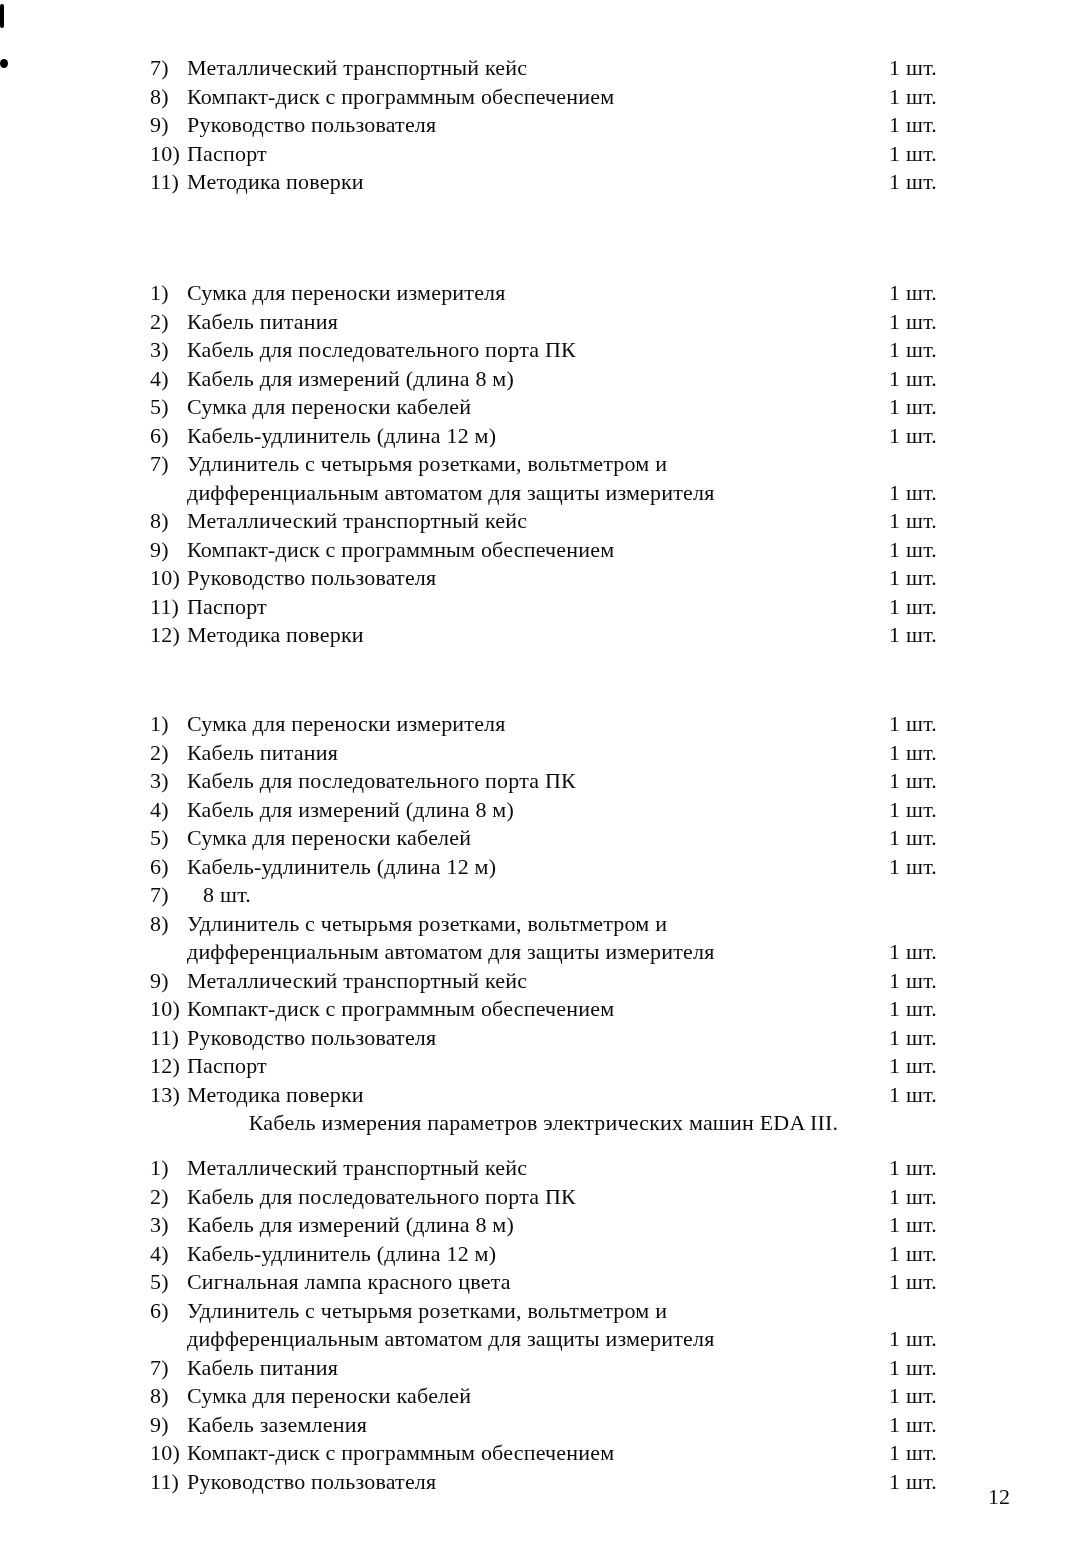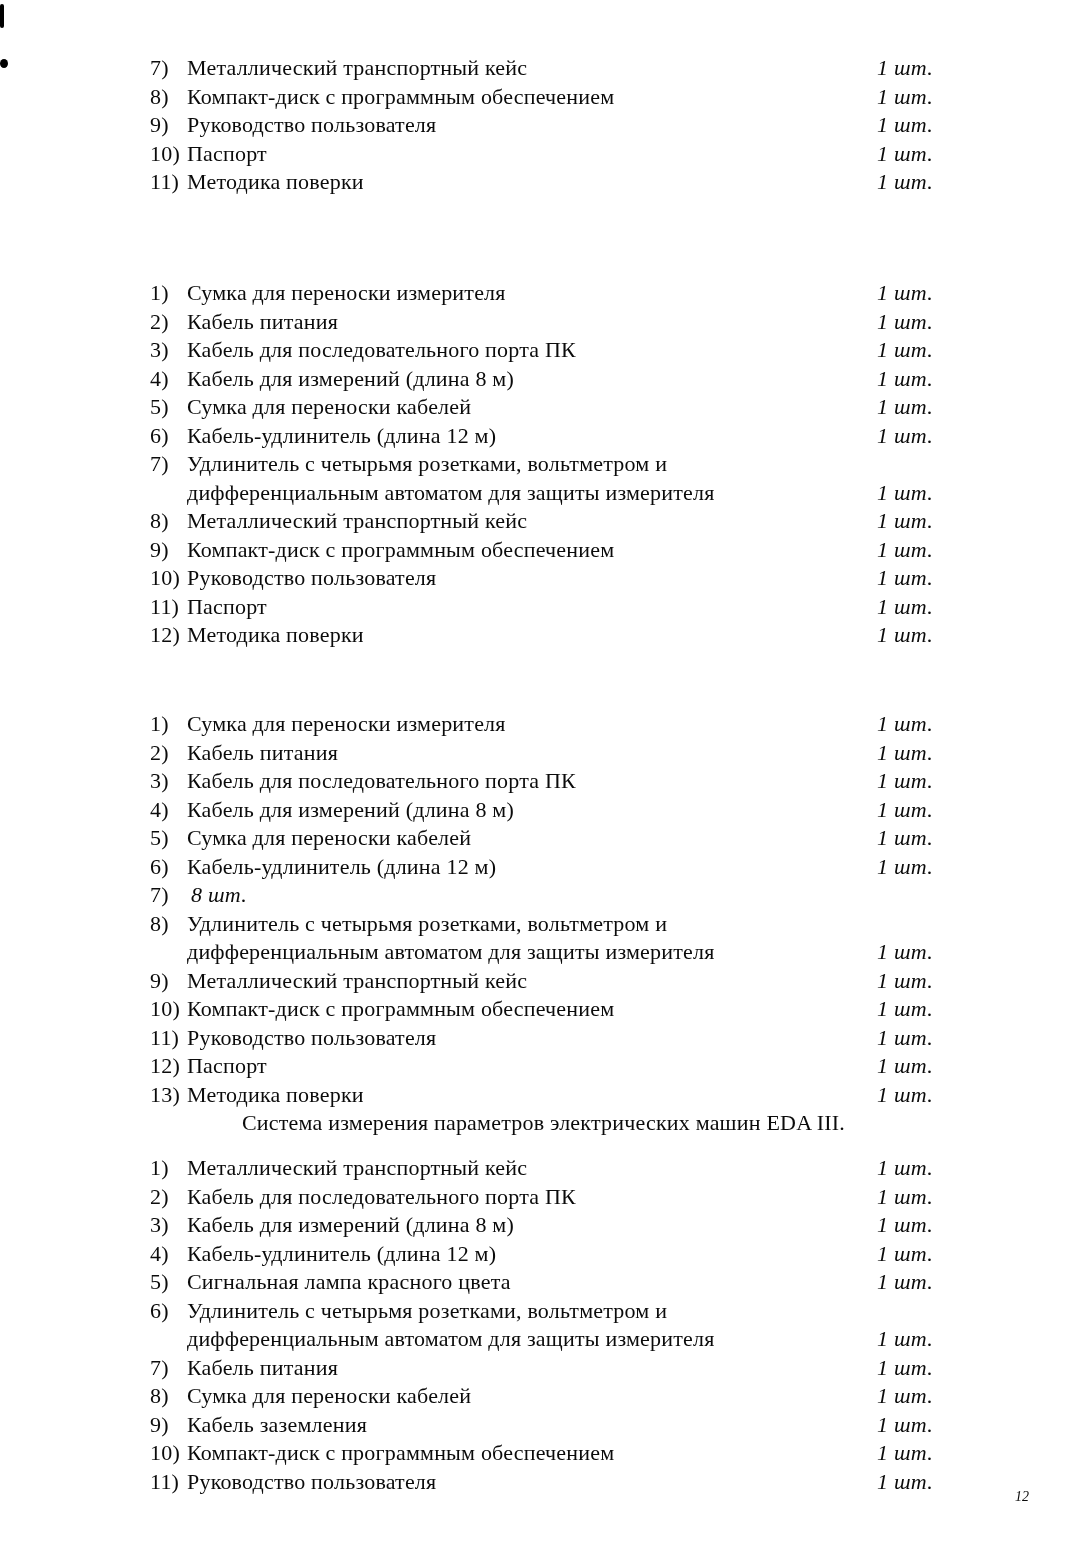--- a/index.html
+++ b/index.html
@@ -32,42 +32,41 @@
   .block-2 { top: 710px; }
   .block-3 { top: 1154px; }
   .item-row {
     display: flex;
     line-height: 28.5px;
     letter-spacing: 0.2px;
     white-space: nowrap;
   }
   .item-num  { flex: none; width: 37px; }
   .item-text { flex: 1; overflow: visible; font-family: Liberation Serif, serif; }
-  .item-qty  { flex: none; width: 64px; text-align: center; font-style: italic; }
+  .item-qty  { flex: none; width: 64px; text-align: right; }
   .heading {
     position: absolute;
     left: 150px;
     width: 787px;
     margin: 0;
     text-align: center;
     font-size: 22px;
     font-weight: normal;
     line-height: 28.5px;
     letter-spacing: 0.2px;
   }
   .heading-1 { top: 224px; }
   .heading-2 { top: 657px; }
   .heading-3 { top: 1109px; }
   .page-number {
     position: absolute;
     top: 1483px;
-    left: 1015px;
-    font-size: 14px;
+    left: 988px;
+    font-size: 22px;
     line-height: 28px;
-    font-style: italic;
   }
 </style>
 </head>
 <body>
 
 <div class="page">
 
   <div class="artifact-1"></div>
   <div class="artifact-2"></div>
 
@@ -240,21 +239,21 @@
           <span class="item-qty">1 шт.</span>
         </div>
         <div class="item-row">
           <span class="item-num">13)</span>
           <span class="item-text">Методика поверки</span>
           <span class="item-qty">1 шт.</span>
         </div>
       </div>
   </section>
 
-  <h2 class="heading heading-3">Система измерения параметров электрических машин EDA III.</h2>
+  <h2 class="heading heading-3">Кабель измерения параметров электрических машин EDA III.</h2>
 
   <section class="list-block block-3">
     <div>
         <div class="item-row">
           <span class="item-num">1)</span>
           <span class="item-text">Металлический транспортный кейс</span>
           <span class="item-qty">1 шт.</span>
         </div>
         <div class="item-row">
           <span class="item-num">2)</span>

